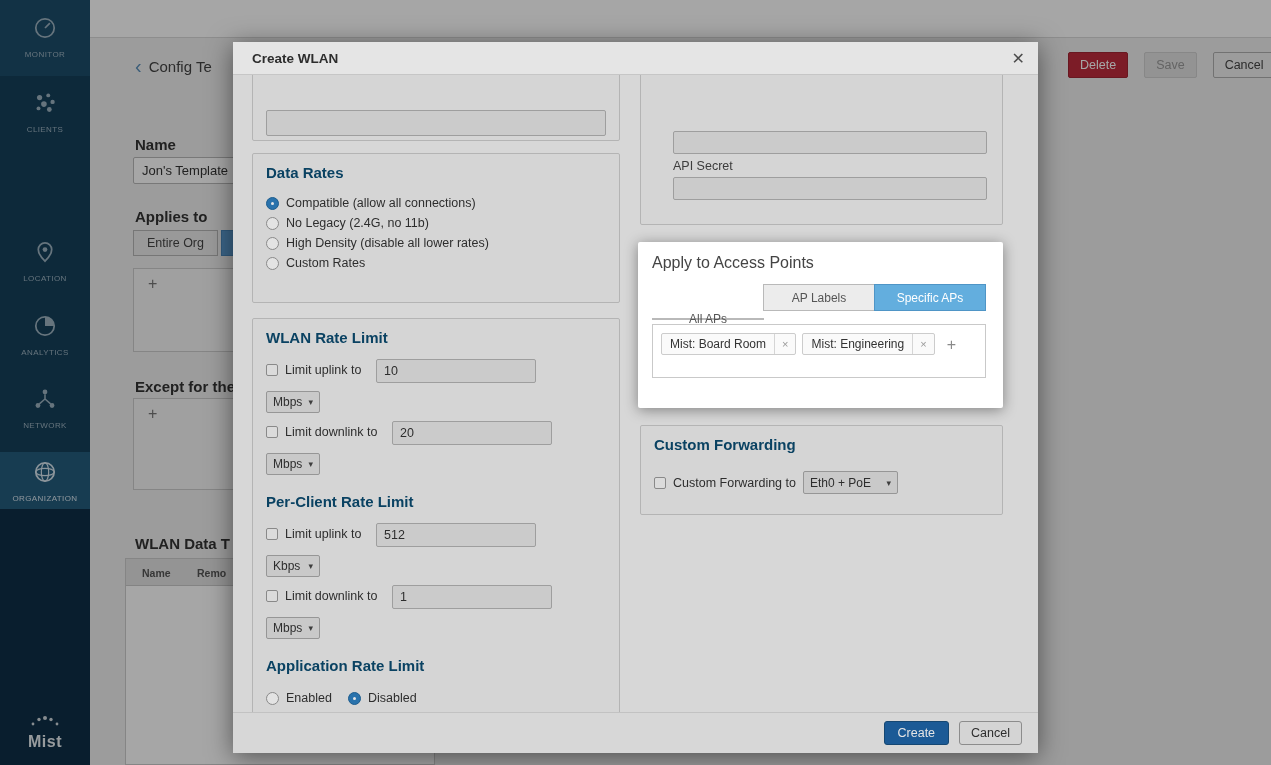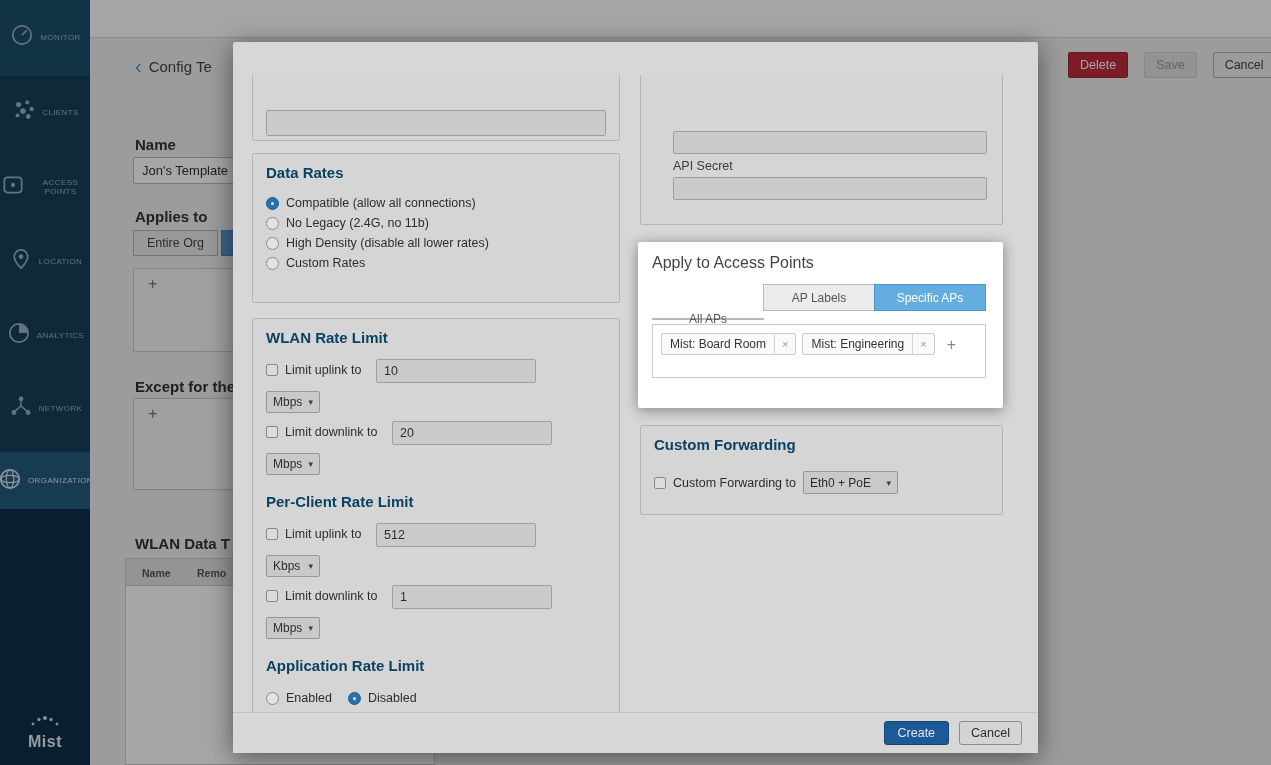--- a/index.html
+++ b/index.html
@@ -5,21 +5,21 @@
   * { box-sizing: border-box; margin: 0; padding: 0; }
   html,body { width:1271px; height:765px; }
   body { font-family:"Liberation Sans","DejaVu Sans",sans-serif; background:#e9e9e9; }
   #screen { position:relative; width:1271px; height:765px; overflow:hidden; background:#f0f0f0; }
 
   
   #sidebar { position:absolute; left:0; top:0; width:90px; height:765px; background:#143f5a; z-index:1; }
   .sb-zone-top { position:absolute; left:0; top:0; width:90px; height:76px; background:#1c4d6b; }
   .sb-zone-active { position:absolute; left:0; top:452px; width:90px; height:57px; background:#245c7d; }
   .sb-zone-bottom { position:absolute; left:0; top:509px; width:90px; height:256px; background:#0e2f47; }
-  .sb-item { position:absolute; left:0; width:90px; display:flex; flex-direction:row; align-items:center; justify-content:center; gap:5px; cursor:pointer; }
+  .sb-item { position:absolute; left:0; width:90px; display:flex; flex-direction:column; align-items:center; justify-content:center; gap:5px; cursor:pointer; }
   .sb-label { font-size:8px; letter-spacing:.4px; color:#9db3c0; text-align:center; }
   .sb-item.active .sb-label { color:#d7e5ee; }
   #mist-logo { position:absolute; left:0; bottom:14px; width:90px; display:flex; flex-direction:column; align-items:center; gap:2px; }
   #mist-logo .logo-text { color:#e8eef2; font-size:16px; font-weight:700; letter-spacing:.5px; }
 
   
   #topbar { position:absolute; left:90px; top:0; width:1181px; height:38px; background:#ffffff; border-bottom:1px solid #d9d9d9; z-index:1; }
   #topbar .title { position:absolute; left:32px; top:0; line-height:38px; font-size:15px; color:#4a4a4a; }
   #topbar .right { position:absolute; right:0; top:0; height:38px; display:flex; align-items:center; gap:20px; padding-right:42px; }
   .datetime { font-size:12px; color:#555; }
@@ -110,27 +110,20 @@
             <circle cx="7" cy="7" r="2.4"></circle>
             <circle cx="15" cy="5" r="1.8"></circle>
             <circle cx="19" cy="11" r="2"></circle>
             <circle cx="11" cy="13" r="2.6"></circle>
             <circle cx="6" cy="17" r="1.8"></circle>
             <circle cx="16" cy="18" r="2.2"></circle>
           </svg></span>
       <span class="sb-label">CLIENTS</span>
     </div>
 
-    <div class="sb-item" style="top:156px;height:62px;">
-      <span><svg width="26" height="26" viewBox="0 0 24 24">
-            <rect x="4" y="5" width="16" height="14" rx="3" fill="none" stroke="#9db3c0" stroke-width="1.6"></rect>
-            <circle cx="12" cy="12" r="2" fill="#9db3c0"></circle>
-          </svg></span>
-      <span class="sb-label">ACCESS POINTS</span>
-    </div>
 
     <div class="sb-item" style="top:232px;height:58px;">
       <span><svg width="26" height="26" viewBox="0 0 24 24">
             <path d="M12 3.5c-3.4 0-6.2 2.8-6.2 6.2 0 4.6 6.2 10.8 6.2 10.8s6.2-6.2 6.2-10.8C18.2 6.3 15.4 3.5 12 3.5z" fill="none" stroke="#9db3c0" stroke-width="1.6"></path>
             <circle cx="12" cy="9.7" r="2.2" fill="#9db3c0"></circle>
           </svg></span>
       <span class="sb-label">LOCATION</span>
     </div>
 
     <div class="sb-item" style="top:306px;height:58px;">
@@ -211,20 +204,24 @@
         <span class="tbl-h" style="left:16px;">Name</span>
         <span class="tbl-h" style="left:71px;">Remo</span>
       </div>
     </div>
   </main>
 
   <div id="dim-overlay"></div>
 
   <div id="modal">
 
+    <div id="modal-header">
+      <span class="m-title">Create WLAN</span>
+      <span id="modal-close">✕</span>
+    </div>
 
     <div id="modal-body">
 
       <div class="card" style="left:19px;top:-50px;width:368px;height:116px;">
         <input class="m-input" style="left: 13px; top: 84px; width: 340px; height: 26px;" readonly="">
       </div>
 
       <div class="card" style="left:19px;top:78px;width:368px;height:150px;">
         <span class="card-title">Data Rates</span>
         <div class="ctl-row" style="left:13px;top:42px;">

